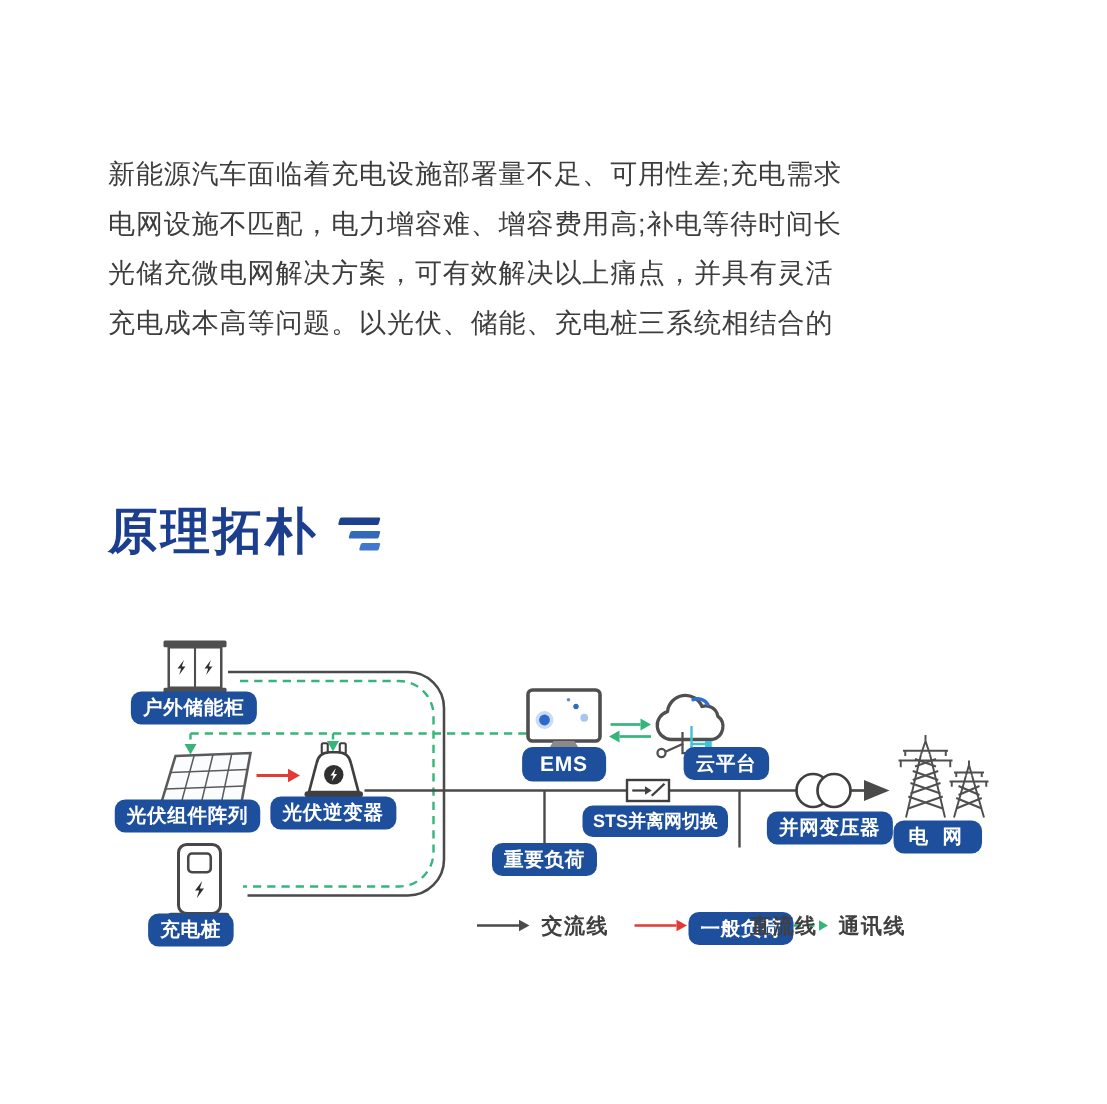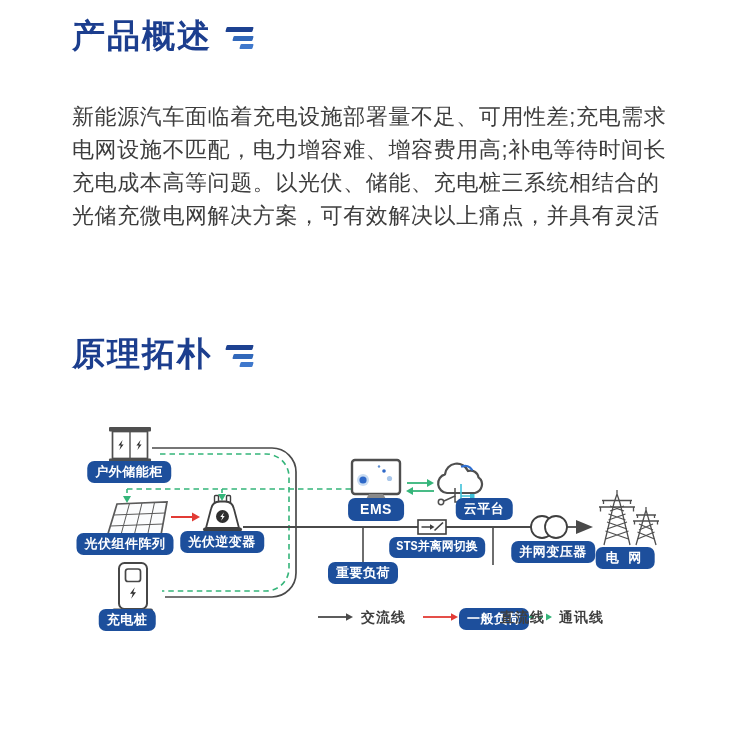--- a/index.html
+++ b/index.html
@@ -12,54 +12,46 @@
   .section-title h2{
     margin:0;font-size:33px;font-weight:700;color:#1c3e8e;letter-spacing:2px;line-height:1.1;
   }
   .title-bars{display:flex;flex-direction:column;align-items:flex-end;margin-top:4px;}
   .title-bars i{display:block;height:5px;border-radius:1px;transform:skewX(-16deg);margin-top:3.5px;}
   .title-bars i.b1{width:27px;background:#1d4191;margin-top:0;}
   .title-bars i.b2{width:20px;background:#3168ba;}
   .title-bars i.b3{width:13px;background:#3f78cc;}
   
   .overview-text{position:absolute;left:72px;top:100px;width:640px;color:#3d3d3d;}
-  .overview-text .pline{font-size:22px;line-height:33px;letter-spacing:0.6px;white-space:nowrap;}
+  .overview-text .pline{font-size:18px;line-height:33px;letter-spacing:0.6px;white-space:nowrap;}
   
   .diagram{position:absolute;left:0;top:410px;width:624px;height:260px;}
   .diagram svg{position:absolute;left:0;top:0;}
   .pill{
     position:absolute;transform:translateX(-50%);background:#1d4f9c;color:#ffffff;
     font-weight:700;font-size:13px;line-height:1;padding:4px 8px 5px;border-radius:7px;
     white-space:nowrap;letter-spacing:0.5px;
   }
   .pill.small{font-size:12px;padding:4px 7px 5px;letter-spacing:0;}
   .pill.wide{letter-spacing:3px;padding:4px 10px 5px;}
   .legend-label{
     position:absolute;font-size:14px;font-weight:600;color:#3f3f3f;letter-spacing:1px;white-space:nowrap;
   }
 </style>
 </head>
 <body>
 
 <div class="page">
 
-  <div class="section-title" style="top:18px;">
-    <h2>产品概述</h2>
-    <span class="title-bars">
-      <i class="b1"></i>
-        <i class="b2"></i>
-        <i class="b3"></i>
-    </span>
-  </div>
 
   <div class="overview-text">
     <div class="pline">新能源汽车面临着充电设施部署量不足、可用性差;充电需求</div>
     <div class="pline">电网设施不匹配，电力增容难、增容费用高;补电等待时间长</div>
+    <div class="pline">光储充微电网解决方案，可有效解决以上痛点，并具有灵活</div>
     <div class="pline">充电成本高等问题。以光伏、储能、充电桩三系统相结合的</div>
-    <div class="pline">光储充微电网解决方案，可有效解决以上痛点，并具有灵活</div>
   </div>
 
   <div class="section-title" style="top:336px;">
     <h2>原理拓朴</h2>
     <span class="title-bars">
       <i class="b1"></i>
         <i class="b2"></i>
         <i class="b3"></i>
     </span>
   </div>
@@ -199,21 +191,21 @@
         <polygon points="546,203.5 546,210.5 552,207" stroke="none"></polygon>
       </g>
     </svg>
 
     <div class="pill" style="left:129px;top:51px;">户外储能柜</div>
     <div class="pill" style="left:125px;top:123px;">光伏组件阵列</div>
     <div class="pill" style="left:222px;top:121px;">光伏逆变器</div>
     <div class="pill" style="left:127px;top:199px;">充电桩</div>
     <div class="pill" style="left:376px;top:88px;padding:4px 12px 5px;font-size:14px;">EMS</div>
     <div class="pill" style="left:484px;top:88px;">云平台</div>
-    <div class="pill small" style="left:437px;top:127px;font-family:Liberation Mono, monospace;">STS并离网切换</div>
+    <div class="pill small" style="left:437px;top:127px;">STS并离网切换</div>
     <div class="pill" style="left:363px;top:152px;">重要负荷</div>
     <div class="pill" style="left:494px;top:155px;margin-top:43px;">一般负荷</div>
     <div class="pill" style="left:553px;top:131px;">并网变压器</div>
     <div class="pill wide" style="left:625px;top:137px;">电 网</div>
 
     <div class="legend-label" style="left:361px;top:199px;">交流线</div>
     <div class="legend-label" style="left:464px;top:199px;margin-left:36px;">直流线</div>
     <div class="legend-label" style="left:559px;top:199px;">通讯线</div>
   </div>
 

